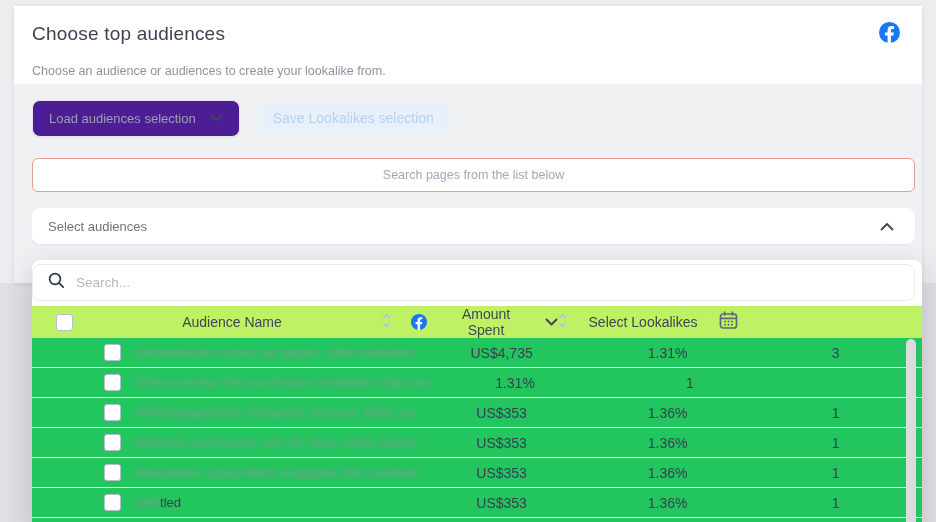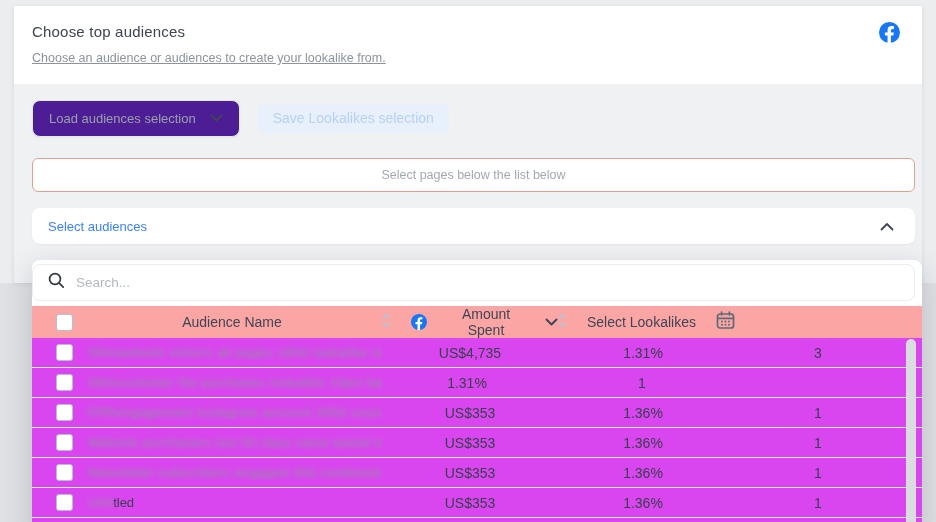--- a/index.html
+++ b/index.html
@@ -5,56 +5,56 @@
   * { box-sizing: border-box; margin: 0; padding: 0; }
   html,body { width:936px; height:522px; }
   body { font-family:"Liberation Sans", sans-serif; background:#e9ebed; }
   .page { position:relative; width:936px; height:522px; background:#ebedef; overflow:hidden; }
   .page-lower { position:absolute; left:0; top:283px; right:0; bottom:0; background:#dfe0e3; }
 
   
   .card { position:absolute; left:14px; top:6px; width:908px; height:277px; background:#f0f1f3;
           box-shadow:0 1px 4px rgba(40,50,70,.10); }
   .card-header { position:relative; height:78px; background:#ffffff; padding:17px 18px 0 18px; }
-  .page-title { font-size:15px; color:#3d4452; font-weight:400; letter-spacing:.2px; }
-  .page-subtitle { margin-top:11px; font-size:12.5px; color:#8d939d;text-decoration:underline; }
+  .page-title { font-size:19px; color:#3d4452; font-weight:400; letter-spacing:.2px; }
+  .page-subtitle { margin-top:19px; font-size:12.5px; color:#8d939d; }
   .fb-badge { position:absolute; right:22px; top:16px; width:21px; height:21px; display:block; }
 
   .card-body { position:relative; padding:13px 7px 0 18px; }
   .btn-row { display:flex; align-items:center; height:42px; }
   .load-btn { display:inline-flex; align-items:center; gap:14px; height:37px; background:#4c1d95;
               border:1px solid #e6e8eb; border-radius:8px; padding:0 16px; font-size:13px; color:#9aa1ab;
               box-shadow:0 1px 2px rgba(40,50,70,.05); cursor:pointer; }
   .save-btn { display:inline-flex; align-items:center; height:29px; margin-left:18px; background:#e8f0fc;
               border:none; border-radius:6px; padding:0 15px; font-size:14px; color:#b7d1f4; }
   .notice-box { margin-top:19px; height:34px; background:#fff; border:1px solid #e0a191; border-radius:6px;
                 display:flex; align-items:center; justify-content:center; font-size:12.5px; color:#a3a9b2; }
   .select-panel { margin-top:16px; height:36px; background:#fff; border-radius:8px; display:flex;
                   align-items:center; justify-content:space-between; padding:0 21px 0 16px;
-                  font-size:13px; color:#3b82f6; box-shadow:0 1px 2px rgba(40,50,70,.05); cursor:pointer; }
+                  font-size:13px; color:#737373; box-shadow:0 1px 2px rgba(40,50,70,.05); cursor:pointer; }
 
   
   .dropdown { position:absolute; left:32px; top:260px; width:890px; height:276px; background:#fff;
               border-radius:8px 8px 0 0; box-shadow:0 8px 28px rgba(40,50,70,.20); padding-top:4px; }
   .search-box { width:883px; height:37px; border:1px solid #eaecef; border-radius:8px; display:flex;
                 align-items:center; gap:11px; padding:0 15px; background:#fff; }
   .search-box input { flex:1; border:none; outline:none; font-size:13.5px; color:#3a4150;
                       font-family:"Liberation Sans", sans-serif; background:transparent; }
   .search-box input::placeholder { color:#b3b8c2; }
 
-  .thead { margin-top:5px; height:32px; background:#fca5a5; display:flex; align-items:center;
+  .thead { margin-top:5px; height:32px; background:#bef264; display:flex; align-items:center;
            font-size:14px; color:#3f4654; }
   .trow { height:30px; display:flex; align-items:center; border-bottom:1px solid #edeef1;
-          font-size:14px; color:#39404e; background:#d946ef; }
+          font-size:14px; color:#39404e; background:#22c55e;padding-left:48px; }
   .c1 { width:50px; padding-left:24px; display:flex; align-items:center; }
   .c2 { width:300px; text-align:center; }
   .c3 { width:176px; text-align:center; }
   .c4 { width:170px; text-align:center; }
   .c5 { width:180px; text-align:center; }
-  .hcell { display:flex; align-items:center; justify-content:flex-start; gap:20px; }
+  .hcell { display:flex; align-items:center; justify-content:space-between; gap:20px; }
   .trow .c2 { text-align:left; padding-left:6px; font-size:13px; white-space:nowrap; overflow:hidden; }
 
   .cb { width:17px; height:17px; border:1.5px solid #b6bfd2; border-radius:3px; background:#fff;
         display:inline-block; cursor:pointer; }
   .masked { filter:blur(2.6px); color:#8f959e; letter-spacing:.5px; }
   .clearpart { color:#39404e; }
 
   .fb-icon { width:16px; height:16px; display:inline-block; }
   .sort-carets { display:inline-block; }
   .scrollbar { position:absolute; right:6px; top:79px; bottom:0; width:10px; border-radius:5px;
@@ -85,21 +85,21 @@
           <span>
             <svg width="13" height="9" viewBox="0 0 13 9">
                 <path d="M1.5 1.5l5 5 5-5" stroke="#3f4654" stroke-width="2" fill="none" stroke-linecap="round" stroke-linejoin="round"></path>
               </svg>
           </span>
         </button>
         <button class="save-btn">Save Lookalikes selection</button>
       </div>
 
       <div class="notice-box">
-        <span>Select pages below the list below</span>
+        <span>Search pages from the list below</span>
       </div>
 
       <div class="select-panel">
         <span>Select audiences</span>
         <span>
           <svg width="14" height="9" viewBox="0 0 14 9">
               <path d="M1.5 7.5l5.5-5.5 5.5 5.5" stroke="#3f4654" stroke-width="1.8" fill="none" stroke-linecap="round" stroke-linejoin="round"></path>
             </svg>
         </span>
       </div>

